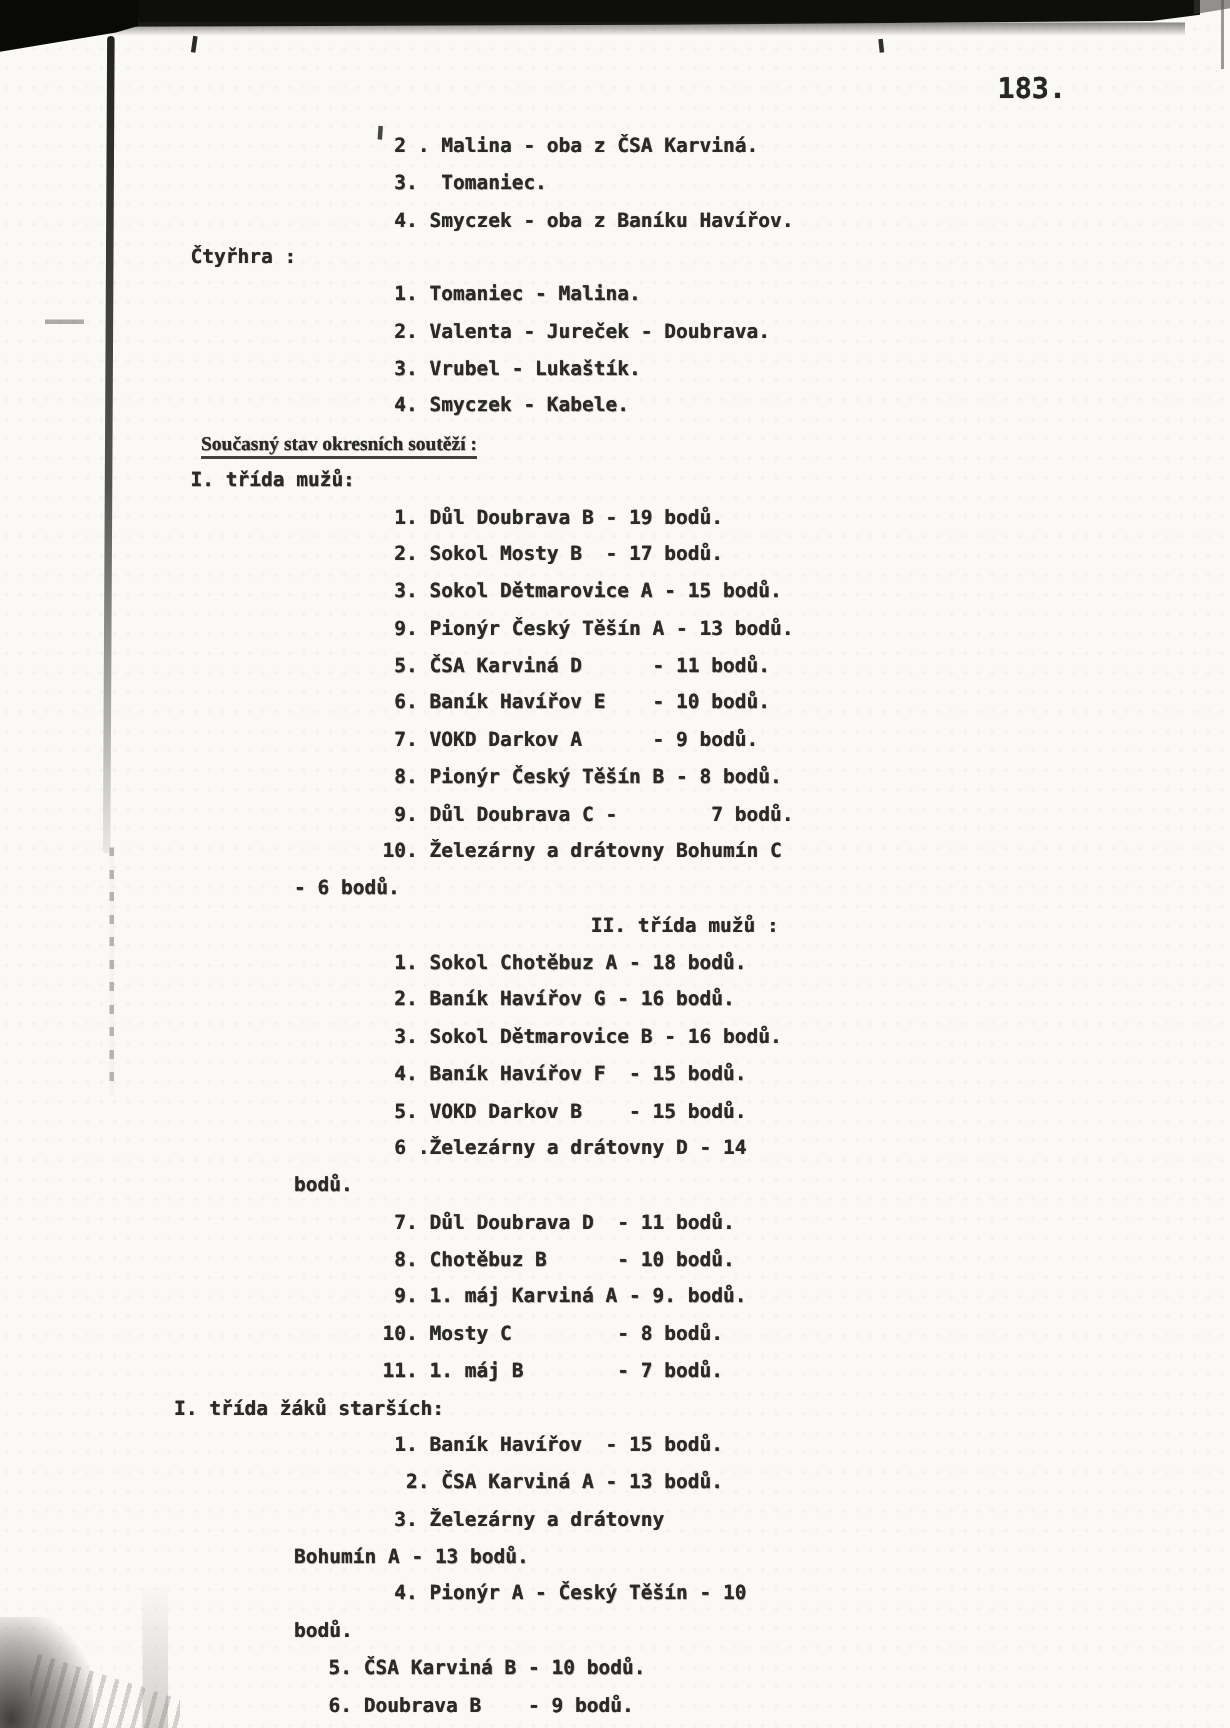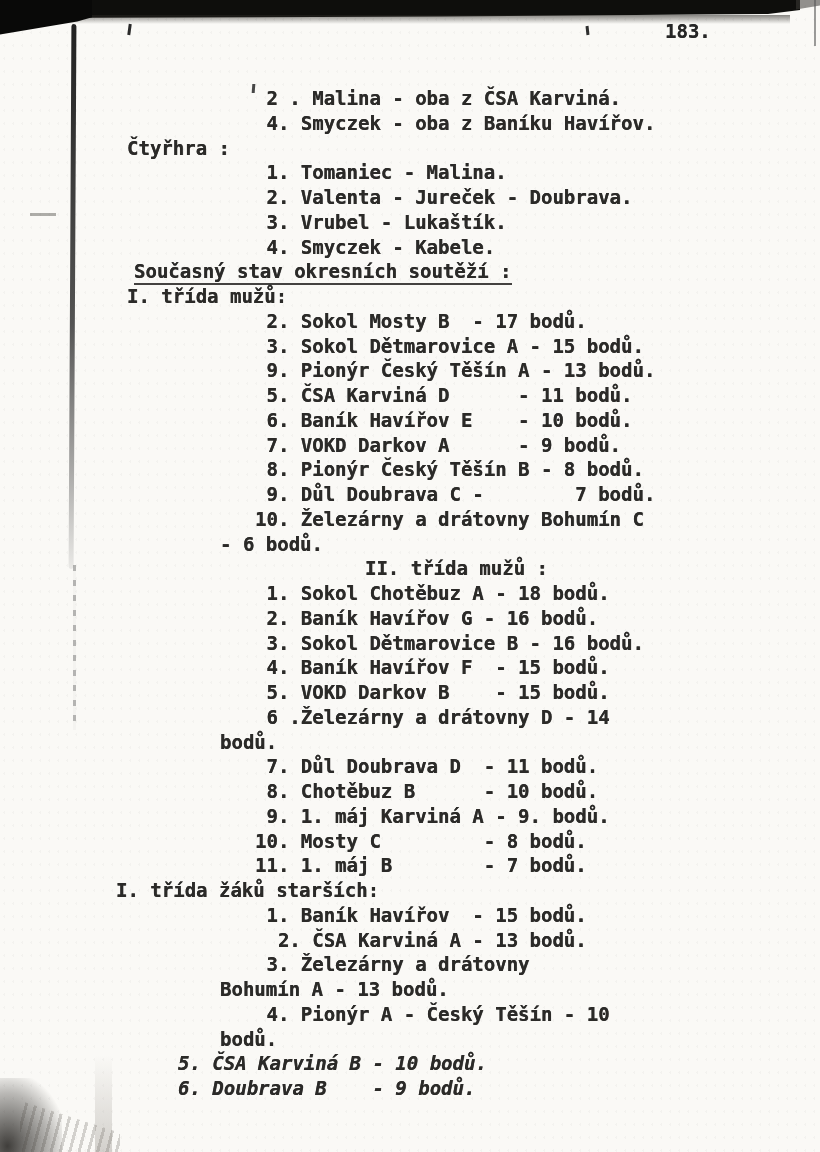--- a/index.html
+++ b/index.html
@@ -36,42 +36,43 @@
   .edge-right{left:814px;top:0;width:2px;height:46px;background:rgba(90,90,90,0.6);}
   .smudge-corner{left:0;top:1078px;width:62px;height:74px;
     background:radial-gradient(ellipse at 12% 92%, rgba(38,36,33,0.88), rgba(38,36,33,0.3) 55%, transparent 78%);}
   .smudge-streaks{left:20px;top:1088px;width:100px;height:64px;opacity:.55;
     background:repeating-linear-gradient(105deg, rgba(70,65,58,0.4) 0 3px, transparent 3px 9px);
     clip-path:polygon(0 100%,0 20%,100% 70%,100% 100%);}
   .streak-light{left:95px;top:1055px;width:17px;height:97px;
     background:linear-gradient(to bottom, transparent, rgba(120,114,106,0.3));}
   
   .page-number{
-    position:absolute;left:665px;top:20px;
+    position:absolute;left:665px;top:48px;
     font-size:19px;font-weight:700;color:#262626;
     text-shadow:0 0 0.5px rgba(20,20,20,0.8);
   }
   .content{position:absolute;left:100px;top:86px;width:700px;}
   .line{
     white-space:pre;height:24.76px;line-height:24.76px;
-    font-size:19px;font-weight:700;color:#2b2a28;
+    font-size:13px;font-weight:700;color:#2b2a28;
     text-shadow:0 0 0.5px rgba(25,25,25,0.75), 0.4px 0.4px 0.4px rgba(60,60,60,0.35);
   }
   .line-item{margin-left:155px;}
-  .line-item-outdent{margin-left:78px;font-style:italic;}
-  .line-cont{margin-left:120px;}
+  .line-item-outdent{margin-left:119px;}
+  .line-cont{margin-left:96px;}
   .heading{margin-left:0;}
   .section[data-name="ctyrhra"] .heading{margin-left:27px;}
   .section[data-name="standings-title"] .heading{margin-left:34px;}
   .section[data-name="i-trida-muzu"] .heading{margin-left:27px;}
   .section[data-name="ii-trida-muzu"] .heading{margin-left:13px;text-align:center;}
   .section[data-name="i-trida-zaku-starsich"] .heading{margin-left:16px;}
   .heading.underlined span{
     border-bottom:2px solid rgba(48,46,44,0.9);
     padding-bottom:1px;
+    font-family:Liberation Serif, serif;
   }
 </style>
 </head>
 <body>
 
 <div class="page" data-name="scanned-page">
 
   <div class="artifact top-band" data-name="scan-artifact-top-band"></div>
   <div class="artifact top-band-fade" data-name="scan-artifact-top-band-fade"></div>
   <div class="artifact top-band-right" data-name="scan-artifact-top-band-right"></div>
@@ -85,34 +86,36 @@
   <div class="artifact edge-right" data-name="scan-artifact-right-edge"></div>
   <div class="artifact smudge-corner" data-name="scan-artifact-bottom-smudge"></div>
   <div class="artifact smudge-streaks" data-name="scan-artifact-bottom-streaks"></div>
   <div class="artifact streak-light" data-name="scan-artifact-light-streak"></div>
 
   <div class="page-number" data-name="page-number">183.</div>
 
   <div class="content" id="content" data-name="document-content">
       <div class="section" data-name="dvouhra-results">
         <div class="line line-item" data-name="text-line"> 2 . Malina - oba z ČSA Karviná.</div>
+        <div class="line line-item" data-name="text-line"> 3.  Tomaniec.</div>
         <div class="line line-item" data-name="text-line"> 4. Smyczek - oba z Baníku Havířov.</div>
       </div>
       <div class="section" data-name="ctyrhra">
         <div class="line heading" data-name="section-heading"><span data-name="section-heading-text">Čtyřhra :</span></div>
         <div class="line line-item" data-name="text-line"> 1. Tomaniec - Malina.</div>
         <div class="line line-item" data-name="text-line"> 2. Valenta - Jureček - Doubrava.</div>
         <div class="line line-item" data-name="text-line"> 3. Vrubel - Lukaštík.</div>
         <div class="line line-item" data-name="text-line"> 4. Smyczek - Kabele.</div>
       </div>
       <div class="section" data-name="standings-title">
         <div class="line heading underlined" data-name="section-heading"><span data-name="section-heading-text">Současný stav okresních soutěží :</span></div>
       </div>
       <div class="section" data-name="i-trida-muzu">
         <div class="line heading" data-name="section-heading"><span data-name="section-heading-text">I. třída mužů:</span></div>
+        <div class="line line-item" data-name="text-line"> 1. Důl Doubrava B - 19 bodů.</div>
         <div class="line line-item" data-name="text-line"> 2. Sokol Mosty B  - 17 bodů.</div>
         <div class="line line-item" data-name="text-line"> 3. Sokol Dětmarovice A - 15 bodů.</div>
         <div class="line line-item" data-name="text-line"> 9. Pionýr Český Těšín A - 13 bodů.</div>
         <div class="line line-item" data-name="text-line"> 5. ČSA Karviná D      - 11 bodů.</div>
         <div class="line line-item" data-name="text-line"> 6. Baník Havířov E    - 10 bodů.</div>
         <div class="line line-item" data-name="text-line"> 7. VOKD Darkov A      - 9 bodů.</div>
         <div class="line line-item" data-name="text-line"> 8. Pionýr Český Těšín B - 8 bodů.</div>
         <div class="line line-item" data-name="text-line"> 9. Důl Doubrava C -        7 bodů.</div>
         <div class="line line-item" data-name="text-line">10. Železárny a drátovny Bohumín C</div>
         <div class="line line-cont" data-name="text-line">- 6 bodů.</div>

